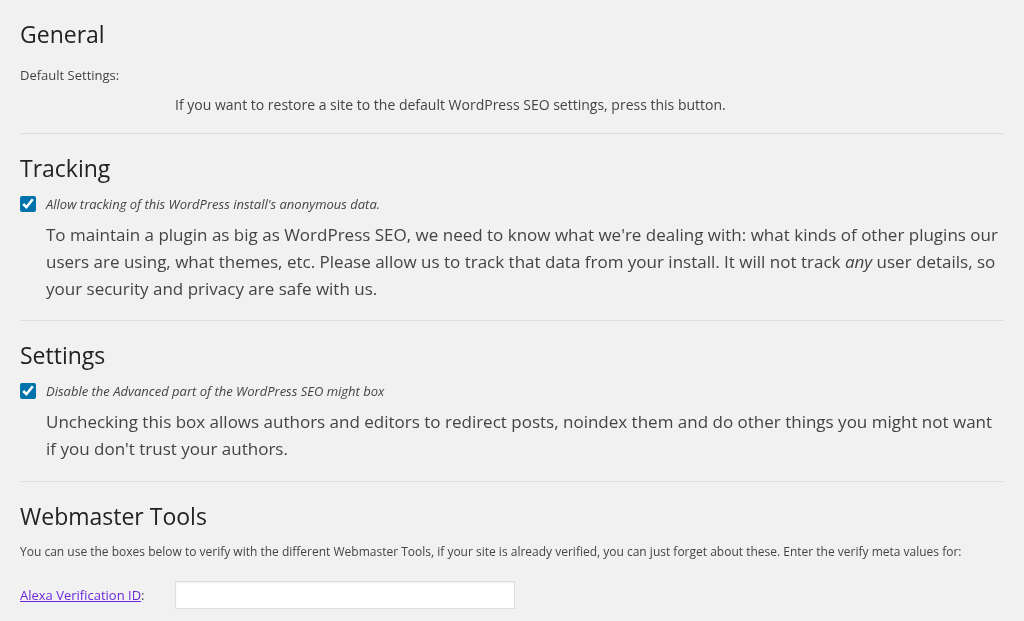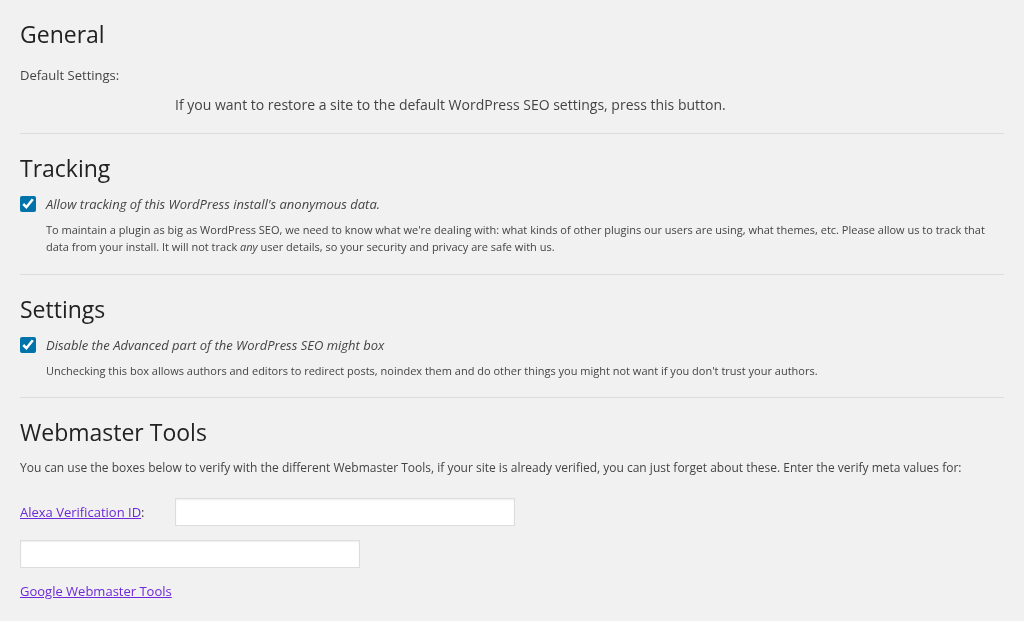--- a/index.html
+++ b/index.html
@@ -74,21 +74,21 @@
       accent-color: #0073aa;
     }
     .checkbox-text {
       font-size: 13px;
       color: #444;
       line-height: 1.6;
       font-style: italic;
     }
     .checkbox-desc {
       margin-left: 26px;
-      font-size: 11px;
+      font-size: 17px;
       color: #444;
       line-height: 1.6;
     }
     .checkbox-desc em {
       font-style: italic;
     }
     .intro-text {
       font-size: 12px;
       color: #444;
       line-height: 1.6;

